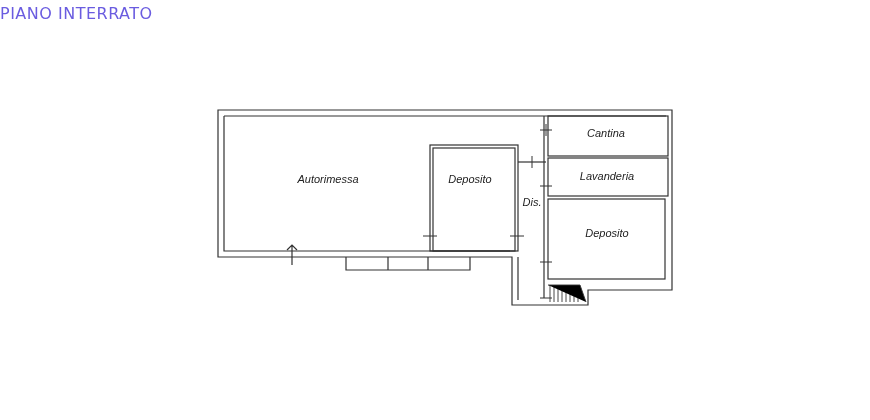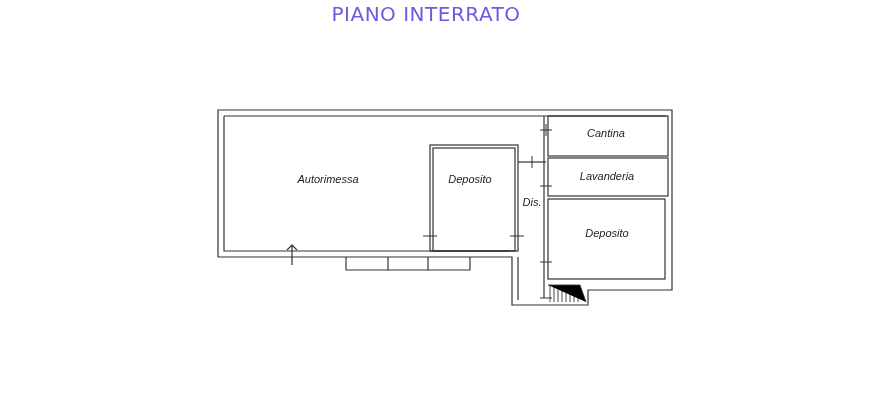--- a/index.html
+++ b/index.html
@@ -1,17 +1,17 @@
 <!DOCTYPE html>
 <html><head>
 <meta charset="utf-8">
 <style>
   html,body{margin:0;padding:0;background:#ffffff;}
   body{width:870px;height:420px;position:relative;overflow:hidden;font-family:"DejaVu Sans",sans-serif;}
-  .title{position:absolute;left:0;top:0;width:852px;text-align:center;font-family:"DejaVu Sans",sans-serif;font-size:20px;letter-spacing:0.5px;color:#6a5ce0;line-height:28px;}
+  .title{position:absolute;left:0;top:0;width:852px;text-align:left;font-family:"DejaVu Sans",sans-serif;font-size:16px;letter-spacing:0.5px;color:#6a5ce0;line-height:28px;}
   svg{position:absolute;left:0;top:0;}
   .room-label{font-family:"Liberation Sans",sans-serif;font-style:italic;font-size:11px;fill:#222;}
 </style>
 </head>
 <body>
 
 <div class="title">PIANO INTERRATO</div>
 
 <svg width="870" height="420" viewBox="0 0 870 420">
   <g fill="none" stroke="#333" stroke-width="1.2">

